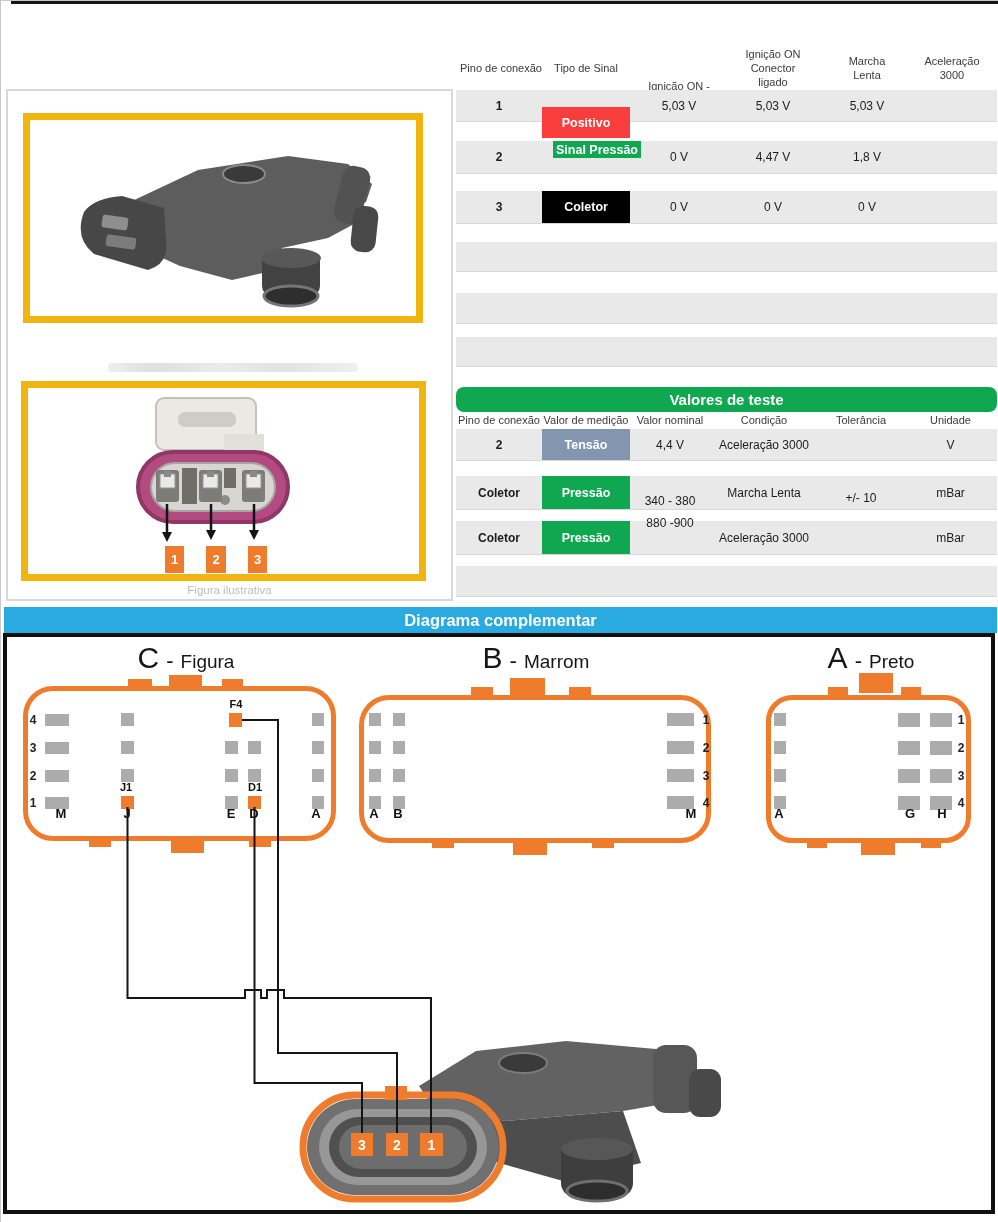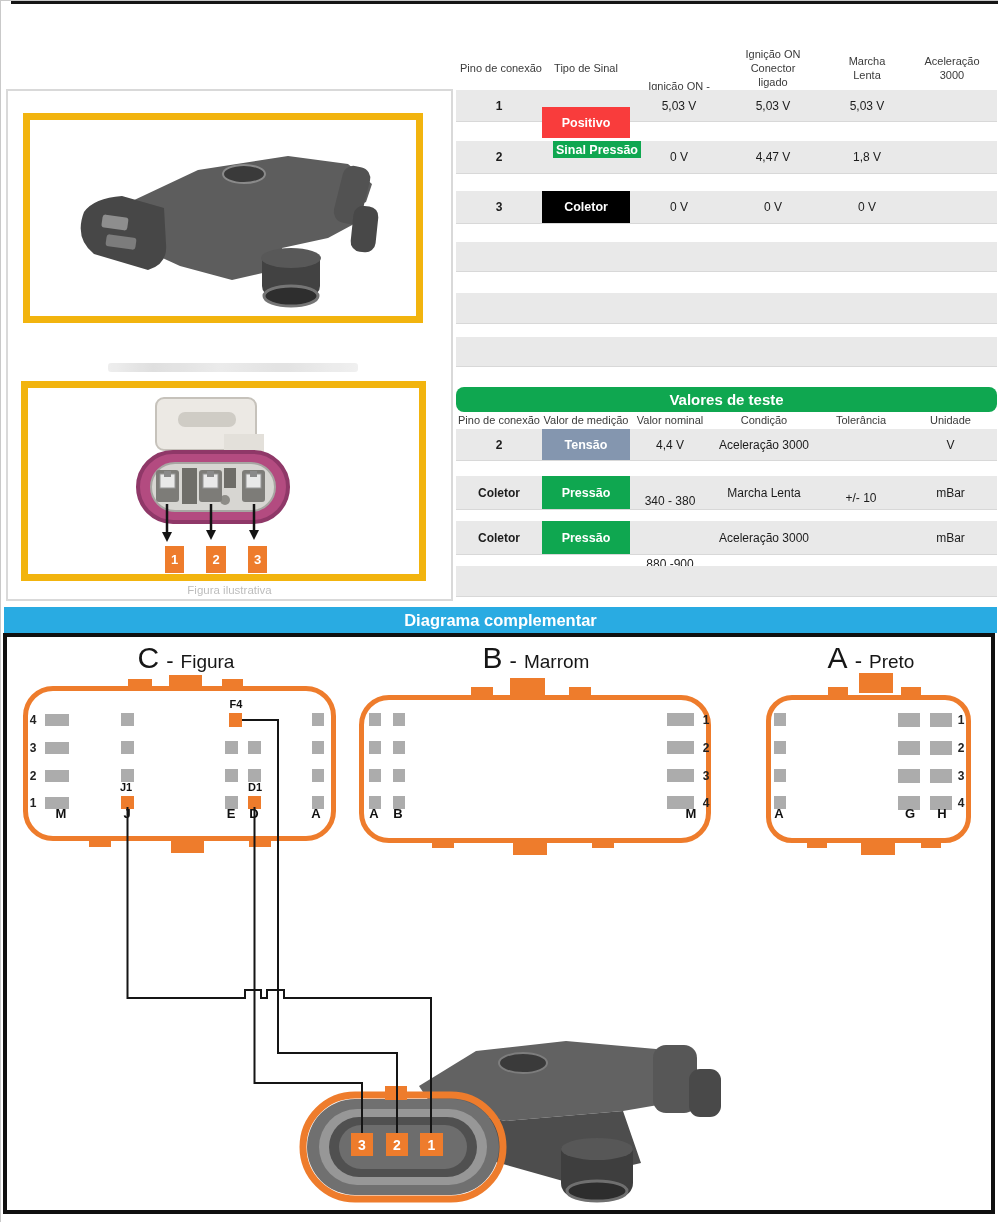--- a/index.html
+++ b/index.html
@@ -163,21 +163,21 @@
   <div class="abs cell val bold" style="left:455px;top:475px;width:86px;height:33px;">Coletor</div>
   <div class="abs cell badge" style="left: 541px; top: 475px; width: 88px; height: 33px; background: rgb(15, 167, 80);">Pressão</div>
   <div class="abs cell val" style="left:629px;top:475px;width:80px;height:49px;">340 - 380</div>
   <div class="abs cell val" style="left:709px;top:475px;width:108px;height:33px;">Marcha Lenta</div>
   <div class="abs cell val" style="left:817px;top:475px;width:86px;height:43px;">+/- 10</div>
   <div class="abs cell val" style="left:903px;top:475px;width:93px;height:33px;">mBar</div>
 
   <div class="abs stripe" style="left:455px;top:520px;width:541px;height:33px;"></div>
   <div class="abs cell val bold" style="left:455px;top:520px;width:86px;height:33px;">Coletor</div>
   <div class="abs cell badge" style="left: 541px; top: 520px; width: 88px; height: 33px; background: rgb(15, 167, 80);">Pressão</div>
-  <div class="abs cell val" style="left:629px;top:546px;width:80px;height:33px;">880 -900</div>
+  <div class="abs cell val" style="left:629px;top:505px;width:80px;height:33px;">880 -900</div>
   <div class="abs cell val" style="left:709px;top:520px;width:108px;height:33px;">Aceleração 3000</div>
   <div class="abs cell val" style="left:817px;top:520px;width:86px;height:33px;"></div>
   <div class="abs cell val" style="left:903px;top:520px;width:93px;height:33px;">mBar</div>
 
   <div class="abs stripe" style="left:455px;top:565px;width:541px;height:30px;"></div>
 
   <div class="abs bar" style="left: 3px; top: 606px; width: 993px; height: 26px; line-height: 26px; font-size: 16.5px; background: rgb(41, 171, 226);">
     <span>Diagrama complementar</span>
   </div>
 

